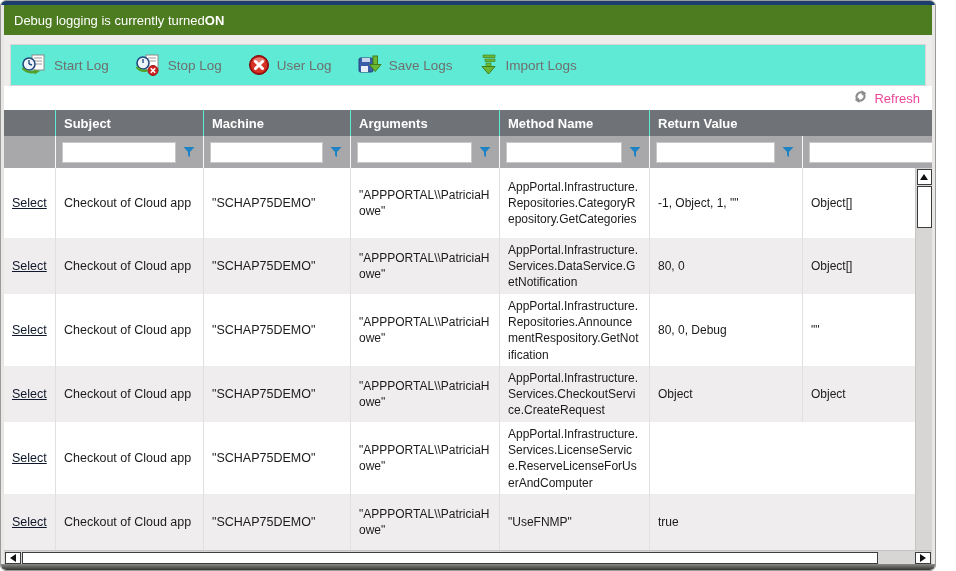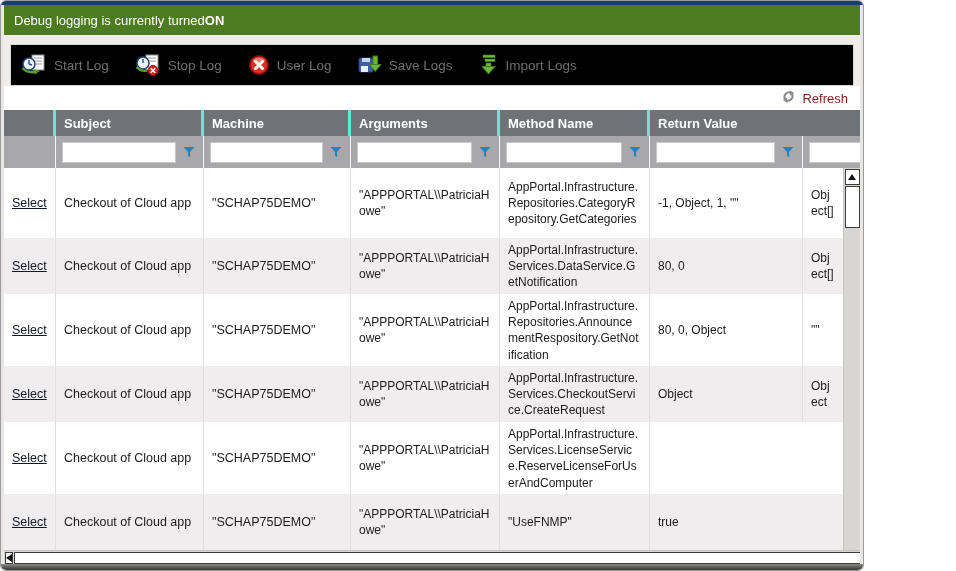--- a/index.html
+++ b/index.html
@@ -1,51 +1,51 @@
 <!DOCTYPE html>
 <html><head>
 <meta charset="utf-8">
 <style>
   html,body{margin:0;padding:0;background:#fff;}
   *{box-sizing:border-box;}
   body{font-family:"Liberation Sans","DejaVu Sans",sans-serif;}
 
   .frame{
-    width:864px;height:571px;
+    width:936px;height:571px;
     border:1px solid #9b9b9a;border-radius:6px;
     background:#e9e7e6;
     padding:0 3px;
     display:flex;flex-direction:column;
     overflow:hidden;
   }
   .topline{height:4px;background:#1c3e6e;flex:0 0 auto;margin:0 -3px;border-radius:5px 5px 0 0;}
   .bottombar{height:6px;flex:0 0 auto;margin:0 -3px;border-radius:0 0 5px 5px;
     background:linear-gradient(#8a8a88,#35342f);}
   .content{flex:1 1 auto;background:#fff;display:flex;flex-direction:column;overflow:hidden;}
 
   
   .banner{height:30px;background:#4d7b20;color:#fff;display:flex;align-items:center;
     padding:0 10px;font-size:13px;flex:0 0 auto;}
   .banner b{margin-left:0;}
 
   
   .graybg{background:#efecec;padding:9px 6px 0 6px;flex:0 0 auto;}
-  .toolbar{height:42px;background:#000000;border:1px solid #d8d5d4;
+  .toolbar{height:42px;background:#5eead4;border:1px solid #d8d5d4;
     display:flex;align-items:center;padding:0 10px;gap:26px;}
   .tbtn{display:flex;align-items:center;gap:7px;color:#6f6f6f;font-size:13.5px;cursor:default;}
   .tbtn svg{display:block;}
 
   .refreshbar{height:24px;background:#fff;display:flex;align-items:center;justify-content:flex-end;
-    gap:6px;padding:0 12px;color:#7f1d1d;font-size:13px;flex:0 0 auto;}
+    gap:6px;padding:0 12px;color:#ec4899;font-size:13px;flex:0 0 auto;}
 
   
   .grid{--cols:52px 148px 147px 149px 150px 153px 1fr;flex:1 1 auto;display:flex;flex-direction:column;overflow:hidden;}
   .hrow{display:grid;grid-template-columns:var(--cols);background:#6f7276;height:26px;flex:0 0 auto;}
   .hcell{color:#fff;font-size:13px;font-weight:600;display:flex;align-items:center;
-    padding:0 8px;border-right:3px solid #5eead4;}
+    padding:0 8px;border-right:1px solid #5eead4;}
   .hcell:last-child{border-right:none;}
   .frow{display:grid;grid-template-columns:var(--cols);background:#a8a8ab;height:32px;flex:0 0 auto;}
   .fcell{display:flex;align-items:center;padding:0 6px;gap:5px;border-right:1px solid #f6f6f6;}
   .fcell:last-child{border-right:none;}
   .fcell input{flex:1 1 auto;height:21px;min-width:0;border:1px solid #c9c6c5;background:#fff;
     font-size:12px;padding:0 4px;outline:none;}
   .funnel{flex:0 0 auto;width:16px;height:16px;display:flex;align-items:center;justify-content:center;background:none;border:none;padding:0;}
 
   .bodywrap{flex:1 1 auto;display:flex;overflow:hidden;}
   .rows{flex:1 1 auto;display:flex;flex-direction:column;overflow:hidden;}
@@ -267,21 +267,21 @@
           </div>
 
           <div class="drow">
             <div class="dcell sel">
                 <a href="#">Select</a>
               </div>
             <div class="dcell">Checkout of Cloud app</div>
             <div class="dcell">"SCHAP75DEMO"</div>
             <div class="dcell wrapall">"APPPORTAL\\PatriciaHowe"</div>
             <div class="dcell wrapall">AppPortal.Infrastructure.Repositories.AnnouncementRespository.GetNotification</div>
-            <div class="dcell wrapall">80, 0, Object</div>
+            <div class="dcell wrapall">80, 0, Debug</div>
             <div class="dcell wrapall">""</div>
           </div>
 
           <div class="drow">
             <div class="dcell sel">
                 <a href="#">Select</a>
               </div>
             <div class="dcell">Checkout of Cloud app</div>
             <div class="dcell">"SCHAP75DEMO"</div>
             <div class="dcell wrapall">"APPPORTAL\\PatriciaHowe"</div>

